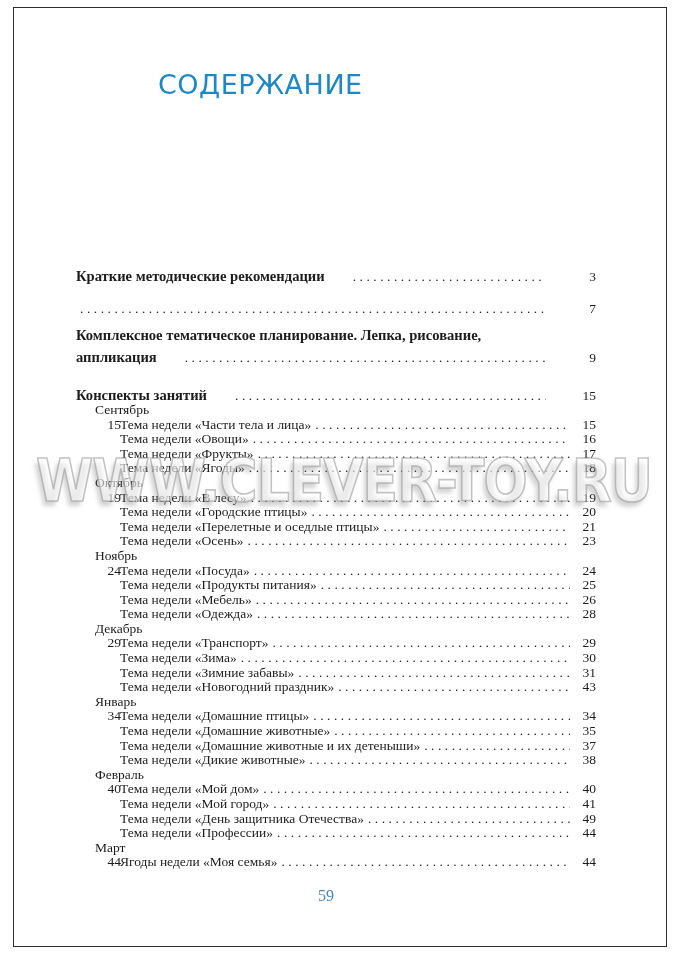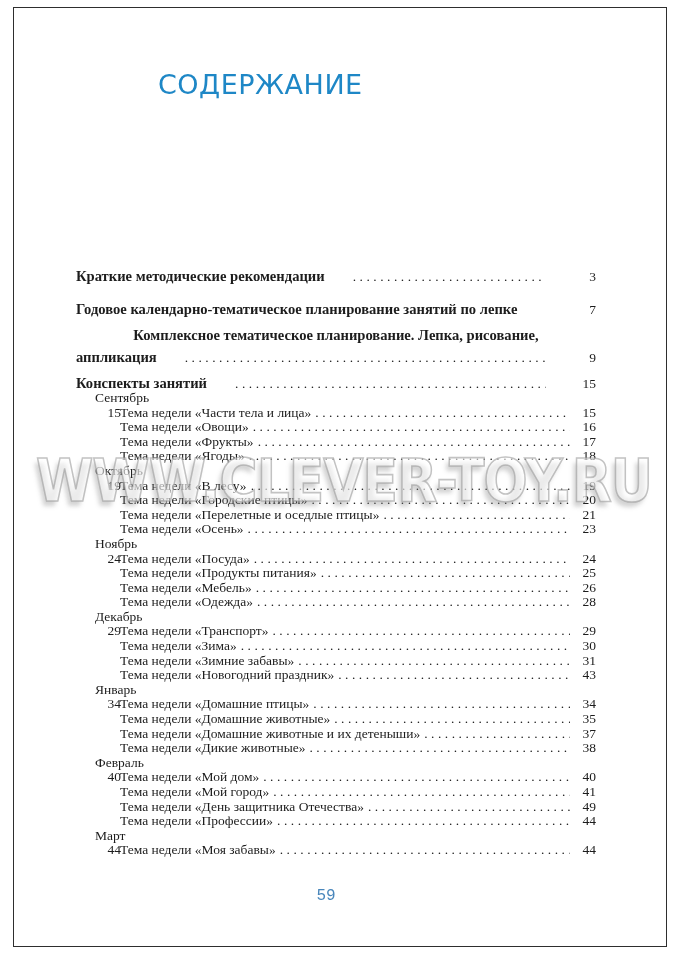--- a/index.html
+++ b/index.html
@@ -49,22 +49,22 @@
     line-height: 14.6px;
     font-size: 13.5px;
     color: #1c1c1c;
   }
   .toc-row.bold { font-weight: bold; font-size: 14.6px; gap: 24px; }
   .toc-row.lvl1 { padding-left: 19px; flex-direction: column; }
   .toc-row.lvl2 { padding-left: 44px; }
   
   .toc-row:nth-child(1) { margin-bottom: 18px; }
   .toc-row:nth-child(2) { margin-bottom: 12px; }
-  .toc-row:nth-child(3) { margin-bottom: 7px; justify-content: center; }
-  .toc-row:nth-child(4) { margin-bottom: 12px; }
+  .toc-row:nth-child(3) { margin-bottom: 7px; }
+  .toc-row:nth-child(4) { margin-bottom: 24px; }
   .toc-text { white-space: nowrap; }
   .leader {
     flex: 1;
     overflow: hidden;
     white-space: nowrap;
     font-weight: normal;
     font-size: 13.5px;
     letter-spacing: 3.5px;
     padding-left: 4px;
     color: #1c1c1c;
@@ -94,41 +94,40 @@
     pointer-events: none;
     z-index: 5;
     white-space: nowrap;
   }
   .page-number {
     position: absolute;
     left: 0;
     right: 28px;
     top: 879px;
     text-align: center;
-    font-family: Liberation Mono, monospace;
+    font-family: Liberation Serif, serif;
     font-size: 16px;
     color: var(--pagenum-blue, #4886bb);
   }
 </style>
 </head>
 <body>
 
 <div class="sheet">
   <div class="frame">
 
     <h1 class="page-title">СОДЕРЖАНИЕ</h1>
 
     <div class="toc">
         <div class="toc-row lvl0 bold">
     <span class="toc-text">Краткие методические рекомендации</span>
     <span class="leader">................................................................................................................................................................</span>
     <span class="toc-page">3</span>
   </div>
         <div class="toc-row lvl0 bold">
-    <span class="toc-text">Годовое календарно-тематическое планирование занятий по лепке</span>
     <span class="leader">................................................................................................................................................................</span>
     <span class="toc-page">7</span>
   </div>
         <div class="toc-row lvl0 bold">
     <span class="toc-text">Комплексное тематическое планирование. Лепка, рисование,</span>
 
   </div>
         <div class="toc-row lvl0 bold">
     <span class="toc-text">аппликация</span>
     <span class="leader">................................................................................................................................................................</span>
@@ -288,21 +287,21 @@
     <span class="toc-text">Тема недели «Профессии»</span>
     <span class="leader">................................................................................................................................................................</span>
     <span class="toc-page">44</span>
   </div>
         <div class="toc-row lvl1">
     <span class="toc-text">Март</span>
     <span class="leader">................................................................................................................................................................</span>
     <span class="toc-page">44</span>
   </div>
         <div class="toc-row lvl2">
-    <span class="toc-text">Тема недели «Моя забавы»</span>
+    <span class="toc-text">Ягоды недели «Моя семья»</span>
     <span class="leader">................................................................................................................................................................</span>
     <span class="toc-page">44</span>
   </div>
       </div>
 
     <div class="watermark">WWW.CLEVER-TOY.RU</div>
 
     <div class="page-number">59</div>
 
   </div>

